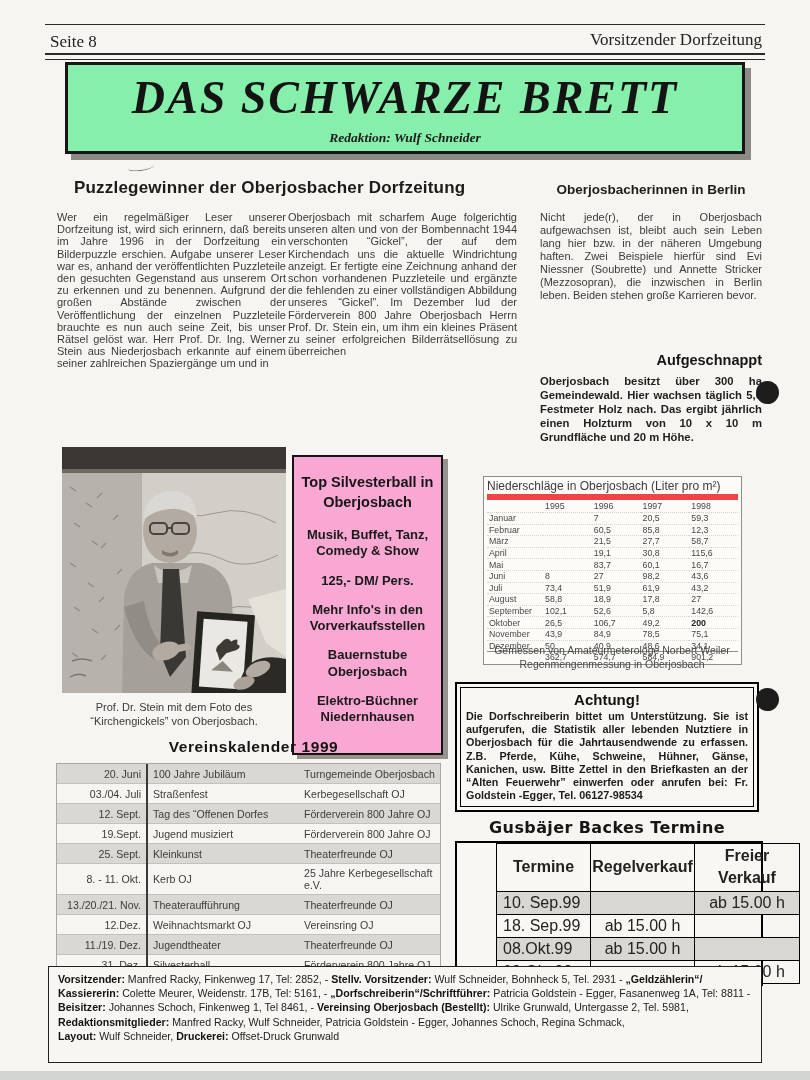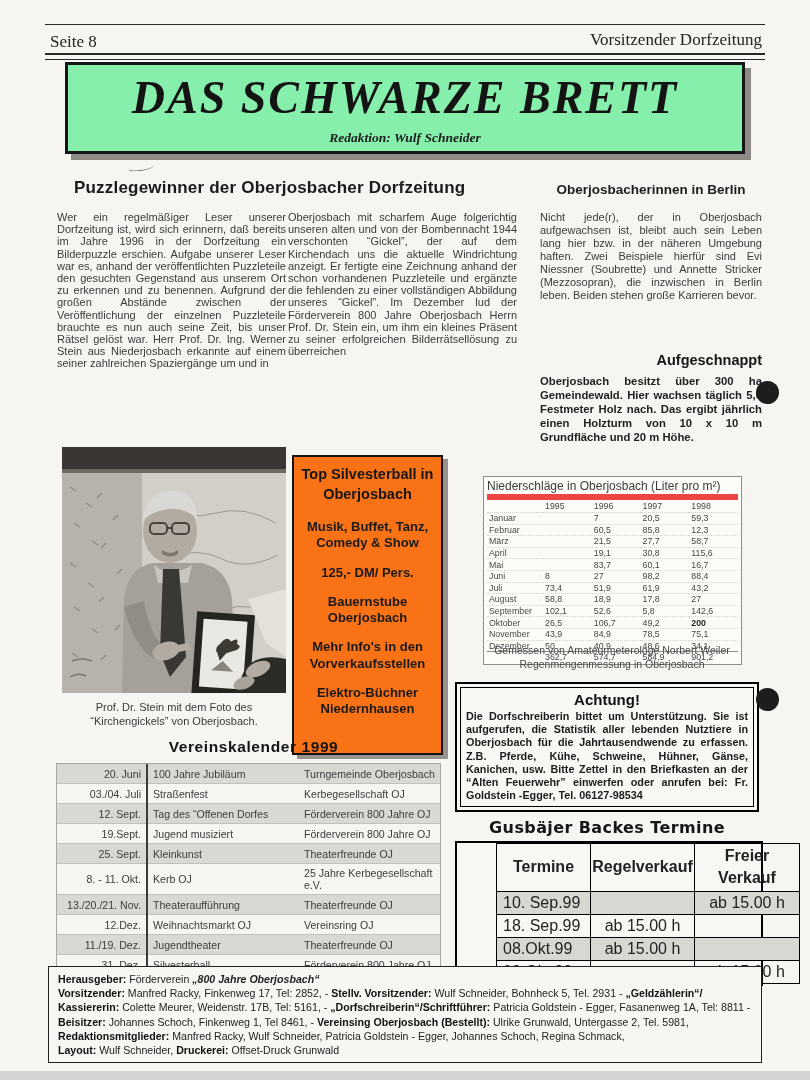--- a/index.html
+++ b/index.html
@@ -37,23 +37,23 @@
   .rain-title{font-size:12px;color:#3c3c3c;border-bottom:6px solid #ef4444;padding-bottom:1px;}
   table.rain{width:100%;border-collapse:collapse;table-layout:fixed;font-size:8.8px;color:#474747;}
   table.rain col.cm{width:56px;}
   table.rain th{font-weight:normal;text-align:left;padding:1px 2px;border-bottom:1px dotted #cfcfca;}
   table.rain td{padding:0 2px;height:10.6px;border-bottom:1px dotted #d6d6d0;}
   table.rain tr.total td{border-top:1px solid #8f8f8a;border-bottom:none;}
   table.rain td.bold{font-weight:bold;color:#222;}
   .rain-caption{position:absolute;left:462px;top:644px;width:300px;text-align:center;
                 font-size:10.5px;line-height:13.5px;color:#474747;}
   
-  .silv{position:absolute;left:292px;top:455px;width:151px;height:300px;background:#f97316;
+  .silv{position:absolute;left:292px;top:455px;width:151px;height:300px;background:#f9a8d4;
         border:2.5px solid #141414;box-shadow:5px 4px 0 #96938e;text-align:center;
-        padding:8px 5px;box-sizing:border-box;}
+        padding:16px 5px;box-sizing:border-box;}
   .silv-head{font-size:14.5px;font-weight:bold;line-height:1.35;color:#161616;margin-bottom:15px;}
   .silv-line{font-size:13px;font-weight:bold;line-height:1.25;color:#1a1a1a;margin-bottom:13px;}
   
   .photo{position:absolute;left:62px;top:447px;width:224px;height:246px;background:#c6c3bd;overflow:hidden;}
   .photo-caption{position:absolute;left:62px;top:700px;width:224px;text-align:center;
                  font-size:11px;line-height:14px;color:#3a3a3a;}
   
   .kal-title{position:absolute;left:62px;top:738px;width:383px;text-align:center;
              font-weight:bold;font-size:15.5px;letter-spacing:.6px;color:#141414;}
   .kal-wrap{position:absolute;left:56px;top:763px;width:383px;border:1px solid #a8a8a2;}
@@ -171,21 +171,21 @@
             <td></td>
             <td>83,7</td>
             <td>60,1</td>
             <td>16,7</td>
           </tr>
           <tr>
             <td>Juni</td>
             <td>8</td>
             <td>27</td>
             <td>98,2</td>
-            <td>88,4</td>
+            <td>43,6</td>
           </tr>
           <tr>
             <td>Juli</td>
             <td>73,4</td>
             <td>51,9</td>
             <td>61,9</td>
             <td>43,2</td>
           </tr>
           <tr>
             <td>August</td>
@@ -235,22 +235,22 @@
   <div class="rain-caption">
     <div>Gemessen von Amateurmeterologe Norbert Weiler</div>
     <div>Regenmengenmessung in Oberjosbach</div>
   </div>
 
   <div class="silv">
     <div class="silv-head">Top Silvesterball in Oberjosbach</div>
     <div id="silv-lines">
         <div class="silv-line">Musik, Buffet, Tanz, Comedy &amp; Show</div>
         <div class="silv-line">125,- DM/ Pers.</div>
+        <div class="silv-line">Mehr Info's in den Vorverkaufsstellen</div>
         <div class="silv-line">Bauernstube Oberjosbach</div>
-        <div class="silv-line">Mehr Info's in den Vorverkaufsstellen</div>
         <div class="silv-line">Elektro-Büchner Niedernhausen</div>
       </div>
   </div>
 
   <div class="photo">
     <svg viewBox="0 0 224 246" width="224" height="246">
       <rect width="224" height="246" fill="#c6c3bd"></rect>
       <rect width="224" height="22" fill="#3b3633"></rect>
       <rect y="22" width="224" height="4" fill="#6e6862"></rect>
       <rect y="26" width="80" height="220" fill="#b7b3ac"></rect>
@@ -402,21 +402,20 @@
           <tr>
             <td>09.Okt.99</td>
             <td class="mid"></td>
             <td class="mid">ab 15.00 h</td>
           </tr>
         </tbody>
     </table>
   </div>
 
   <div class="impressum">
-    <div id="imp-line1"><b>Herausgeber: </b>Förderverein <span class="imp-ital">„800 Jahre Oberjosbach“</span></div>
     <div id="imp-body"><b>Vorsitzender:</b> Manfred Racky, Finkenweg 17, Tel: 2852,  -  <b>Stellv. Vorsitzender:</b>  Wulf Schneider,  Bohnheck 5, Tel. 2931   -  <b>„Geldzählerin“/ Kassiererin:</b> Colette Meurer, Weidenstr. 17B, Tel: 5161,  -  <b>„Dorfschreiberin“/Schriftführer:</b> Patricia Goldstein - Egger, Fasanenweg 1A, Tel: 8811  -  <b>Beisitzer:</b> Johannes  Schoch, Finkenweg 1, Tel 8461,  -  <b>Vereinsing Oberjosbach (Bestellt):</b> Ulrike Grunwald, Untergasse 2, Tel. 5981,  <b>Redaktionsmitglieder:</b> Manfred Racky, Wulf Schneider, Patricia Goldstein - Egger, Johannes Schoch, Regina Schmack,</div>
     <div id="imp-line3"><b>Layout:</b> Wulf Schneider,  <b>Druckerei:</b> Offset-Druck Grunwald</div>
   </div>
 
   <div class="punch punch1"></div>
   <div class="punch punch2"></div>
   <div class="bottom-strip"></div>
 </div>
 
 </body></html>

